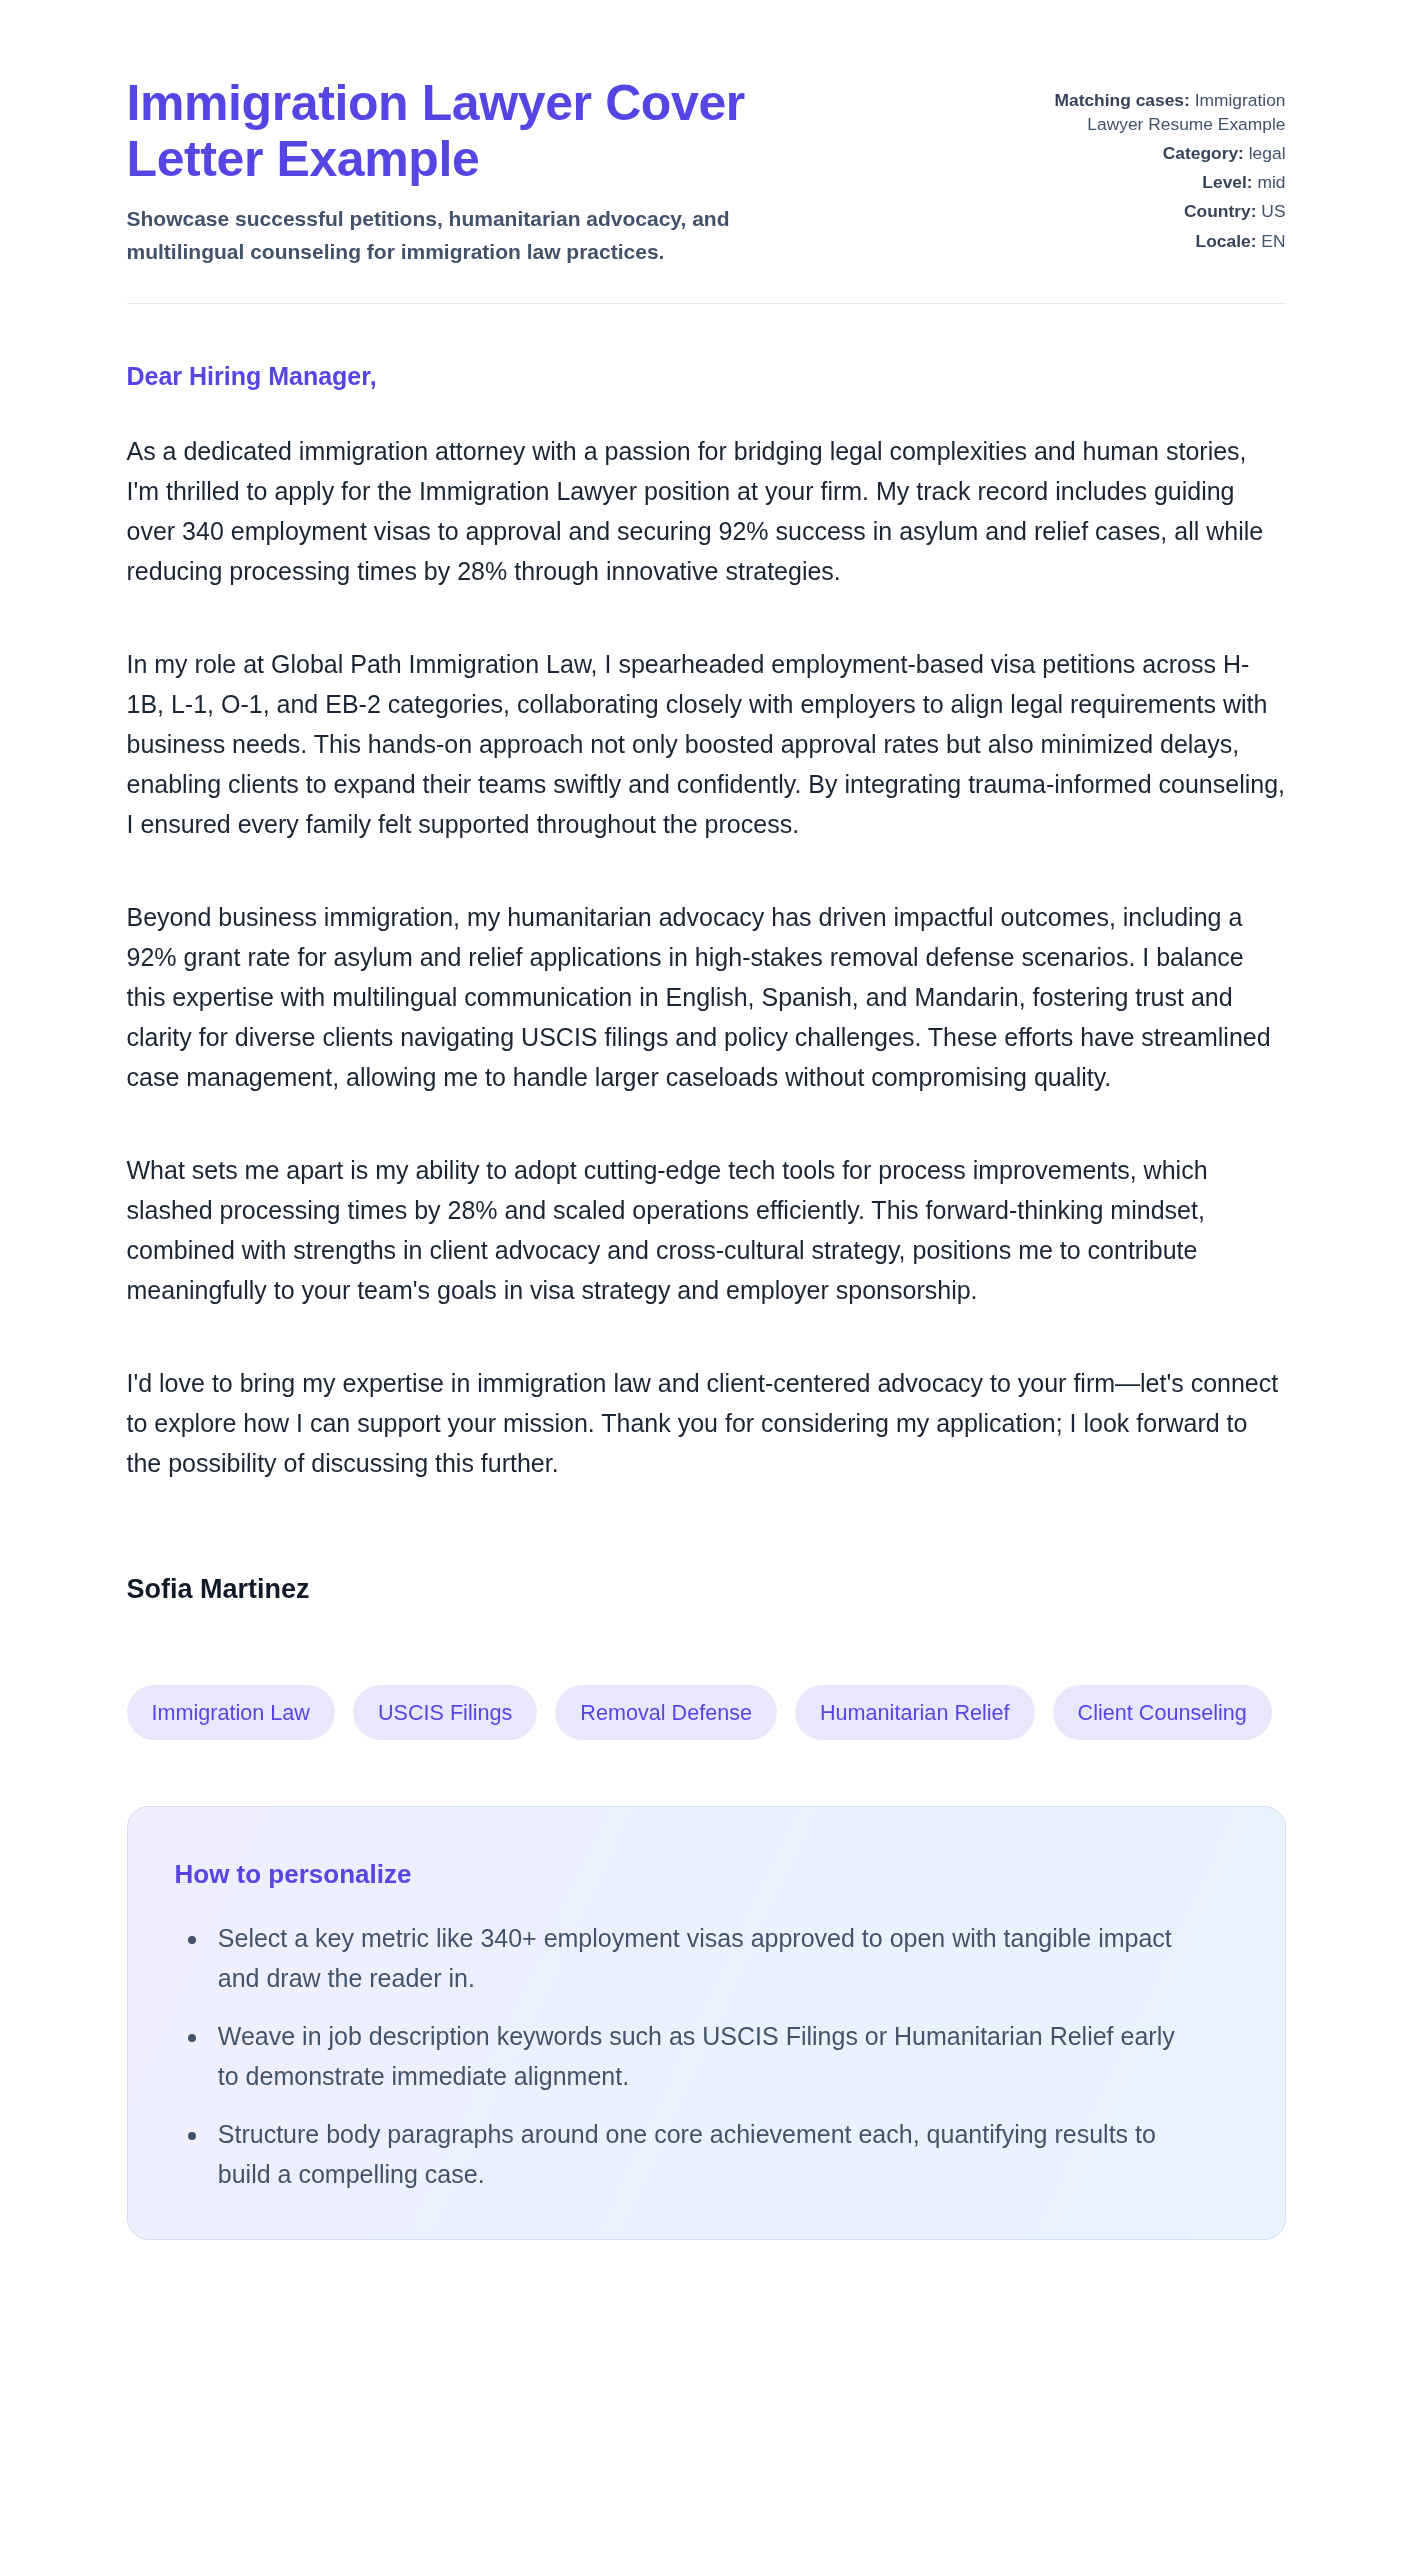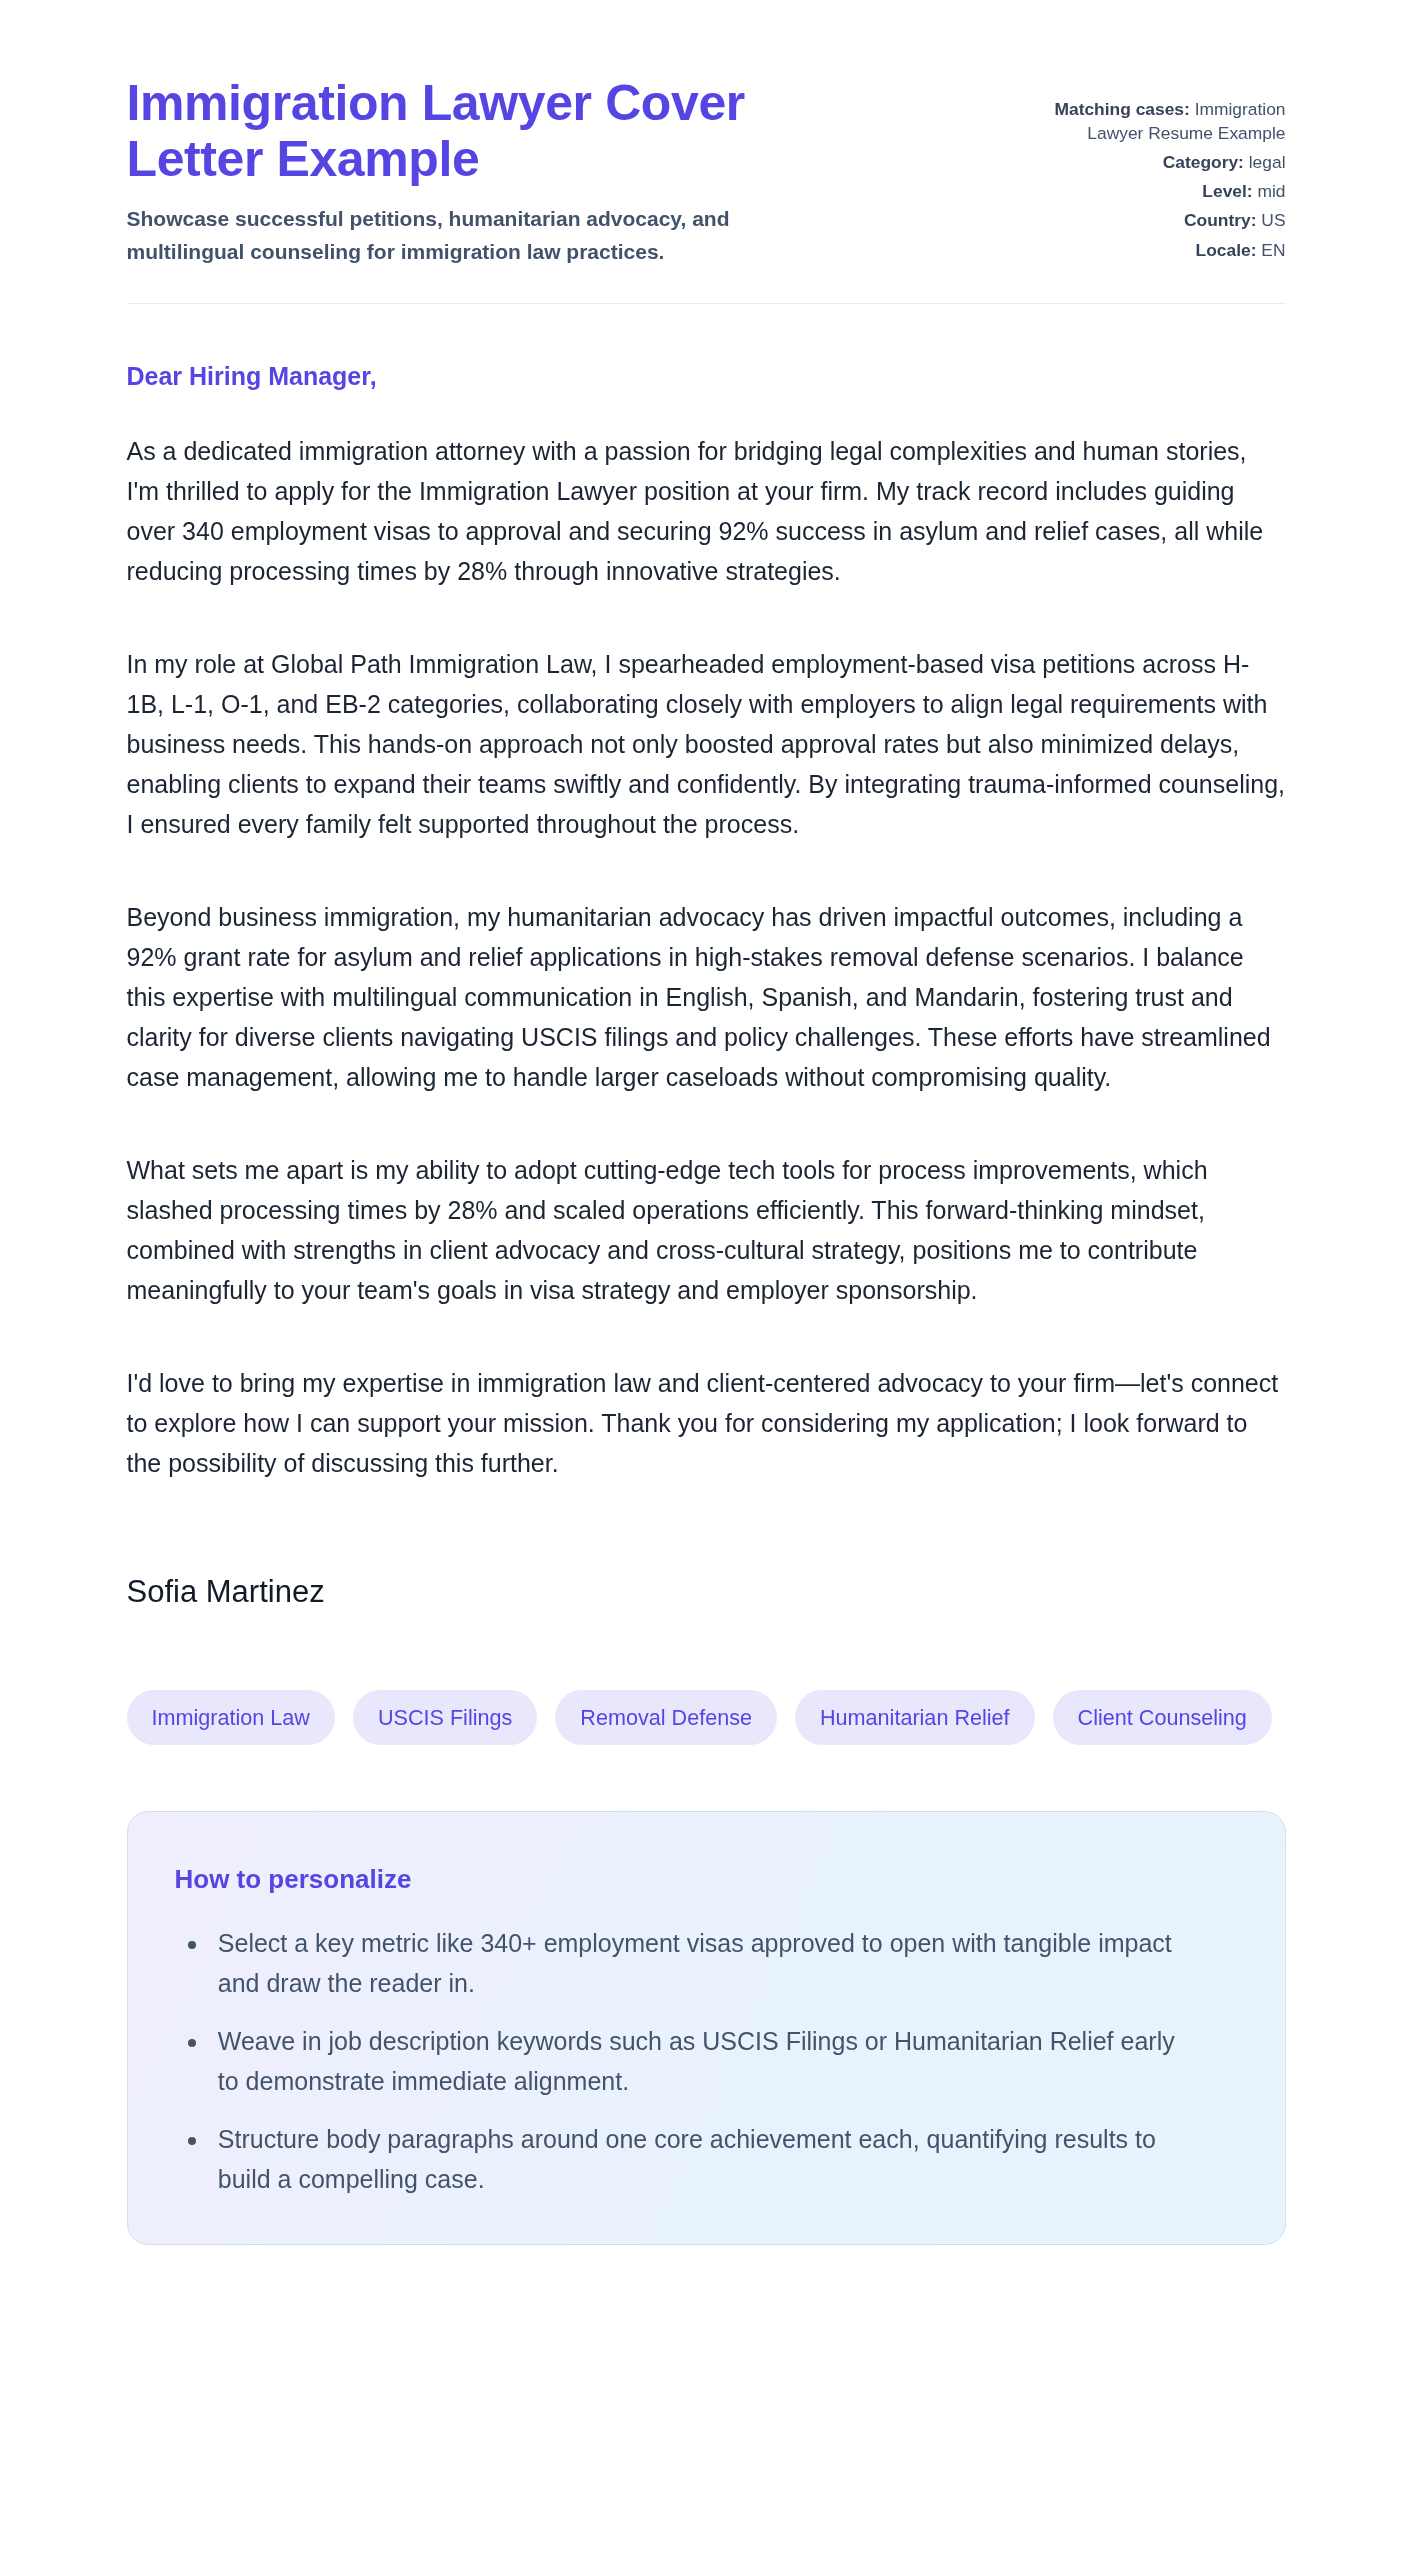--- a/index.html
+++ b/index.html
@@ -23,21 +23,21 @@
   }
   .container{
     width:1159px;
     margin:0 auto;
     padding:75px 0 80px;
   }
   
   .header{
     display:flex;
     justify-content:space-between;
-    align-items:flex-end;
+    align-items:center;
     gap:41px;
   }
   .header-left{flex:1 1 auto; min-width:0;}
   .page-title{
     margin:0 0 15px;
     max-width:747px;
     font-size:50px;
     line-height:1.12;
     font-weight:700;
     letter-spacing:-0.4px;
@@ -77,22 +77,22 @@
     color:var(--accent);
   }
   .para{
     margin:0 0 53px;
     font-size:25px;
     line-height:40px;
     color:var(--body-text);
   }
   .sig-name{
     margin-top:91px;
-    font-size:31px;
-    font-weight:400;
+    font-size:27px;
+    font-weight:700;
     color:#111a28;
   }
   .sig-role{
     margin-top:15px;
     font-size:25px;
     color:#44536b;
   }
   
   .tags{
     margin-top:80px;

